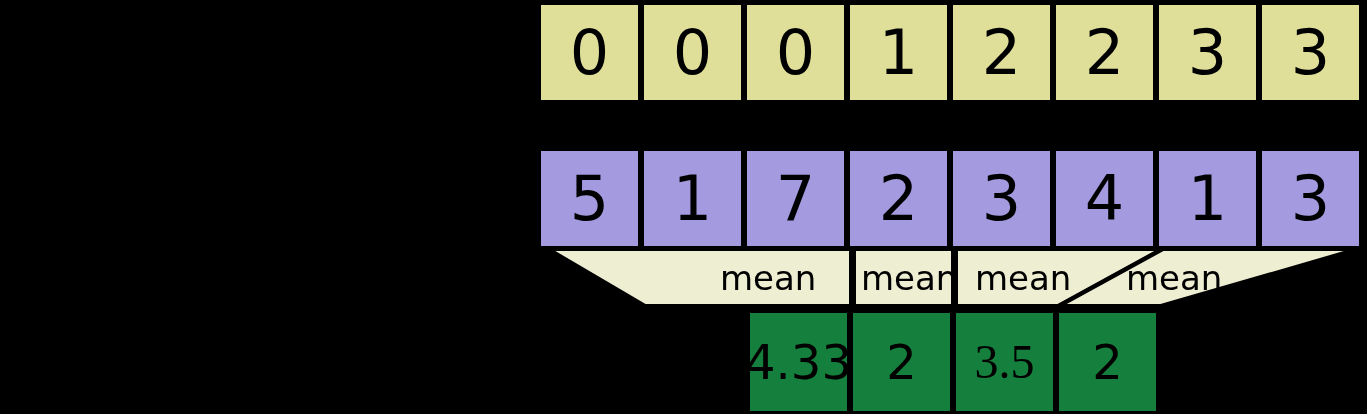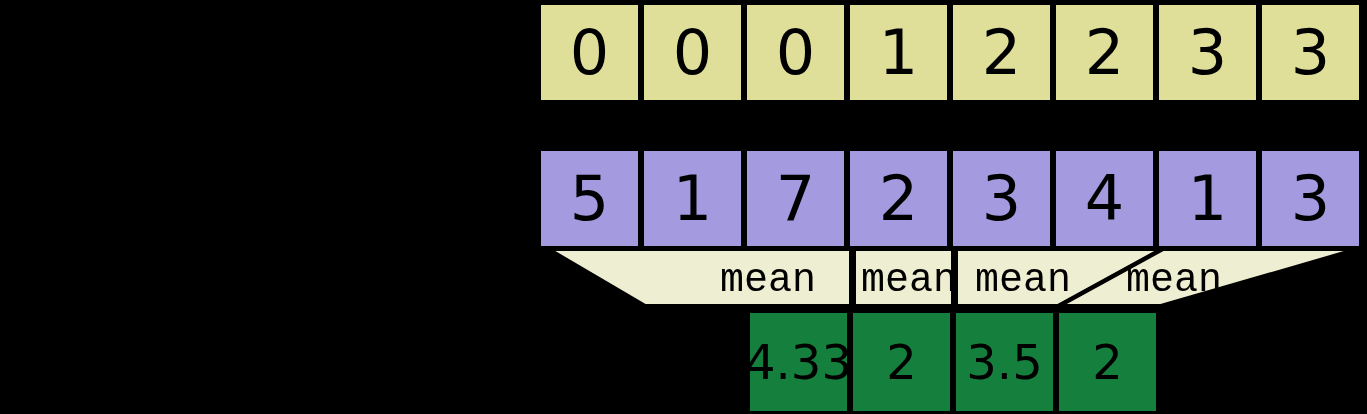--- a/index.html
+++ b/index.html
@@ -19,24 +19,23 @@
     overflow:hidden;
   }
   .row-input  .cell{background:#dfdf9a;font-size:62px;}
   .row-values .cell{background:#a39ae0;font-size:62px;}
   .row-output .cell{background:#15803d;font-size:48px;}
 
   .funnel-layer{position:absolute;left:0;top:0;width:1367px;height:414px;}
   .mean-label{
     position:absolute;
     color:#000;
-    font-size:40px;
+    font-size:34px;
     line-height:1;
     white-space:nowrap;
-    font-family:Liberation Mono, monospace;
   }
 </style>
 </head>
 <body>
 
 <div id="stage">
 
   <svg class="funnel-layer" viewBox="0 0 1367 414">
 
     <polygon points="548,249 851,249 851,306 645,306" fill="#eeeed2" stroke="#000" stroke-width="4"></polygon>
@@ -73,17 +72,17 @@
   <div>
     <span class="mean-label" style="left:720px;top:261px;">mean</span>
     <span class="mean-label" style="left:861px;top:261px;">mean</span>
     <span class="mean-label" style="left:975px;top:261px;">mean</span>
     <span class="mean-label" style="left:1126px;top:261px;">mean</span>
   </div>
 
   <div class="row-output">
     <div class="cell" style="left:747px;top:310px;width:103px;height:104px;">4.33</div>
     <div class="cell" style="left:850px;top:310px;width:103px;height:104px;">2</div>
-    <div class="cell" style="left:953px;top:310px;width:103px;height:104px;">3.5</div>
+    <div class="cell" style="left:953px;top:310px;width:103px;height:104px;font-family:Liberation Serif, serif;">3.5</div>
     <div class="cell" style="left:1056px;top:310px;width:103px;height:104px;">2</div>
   </div>
 
 </div>
 
 </body></html>

